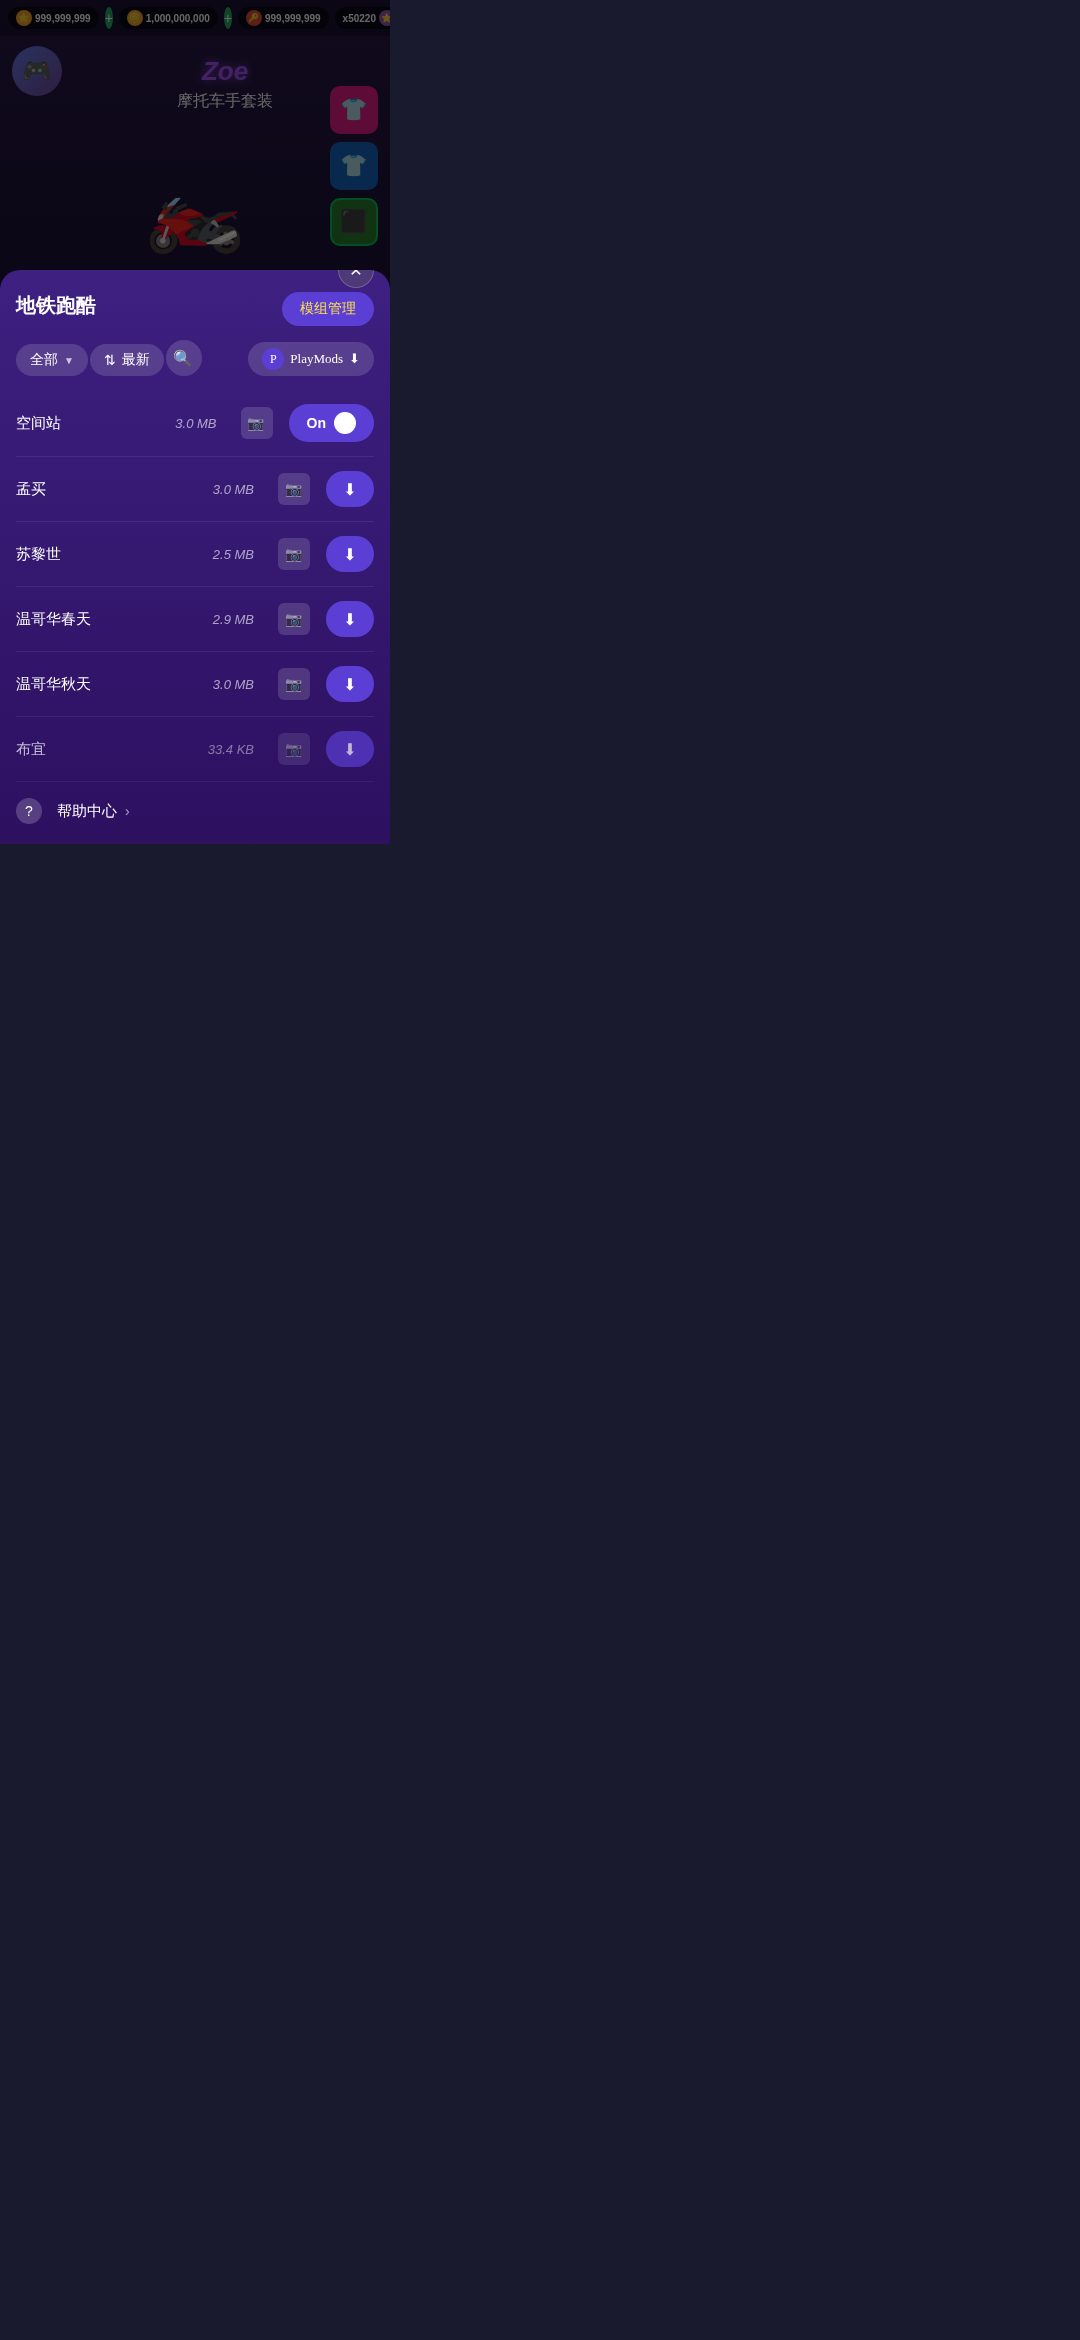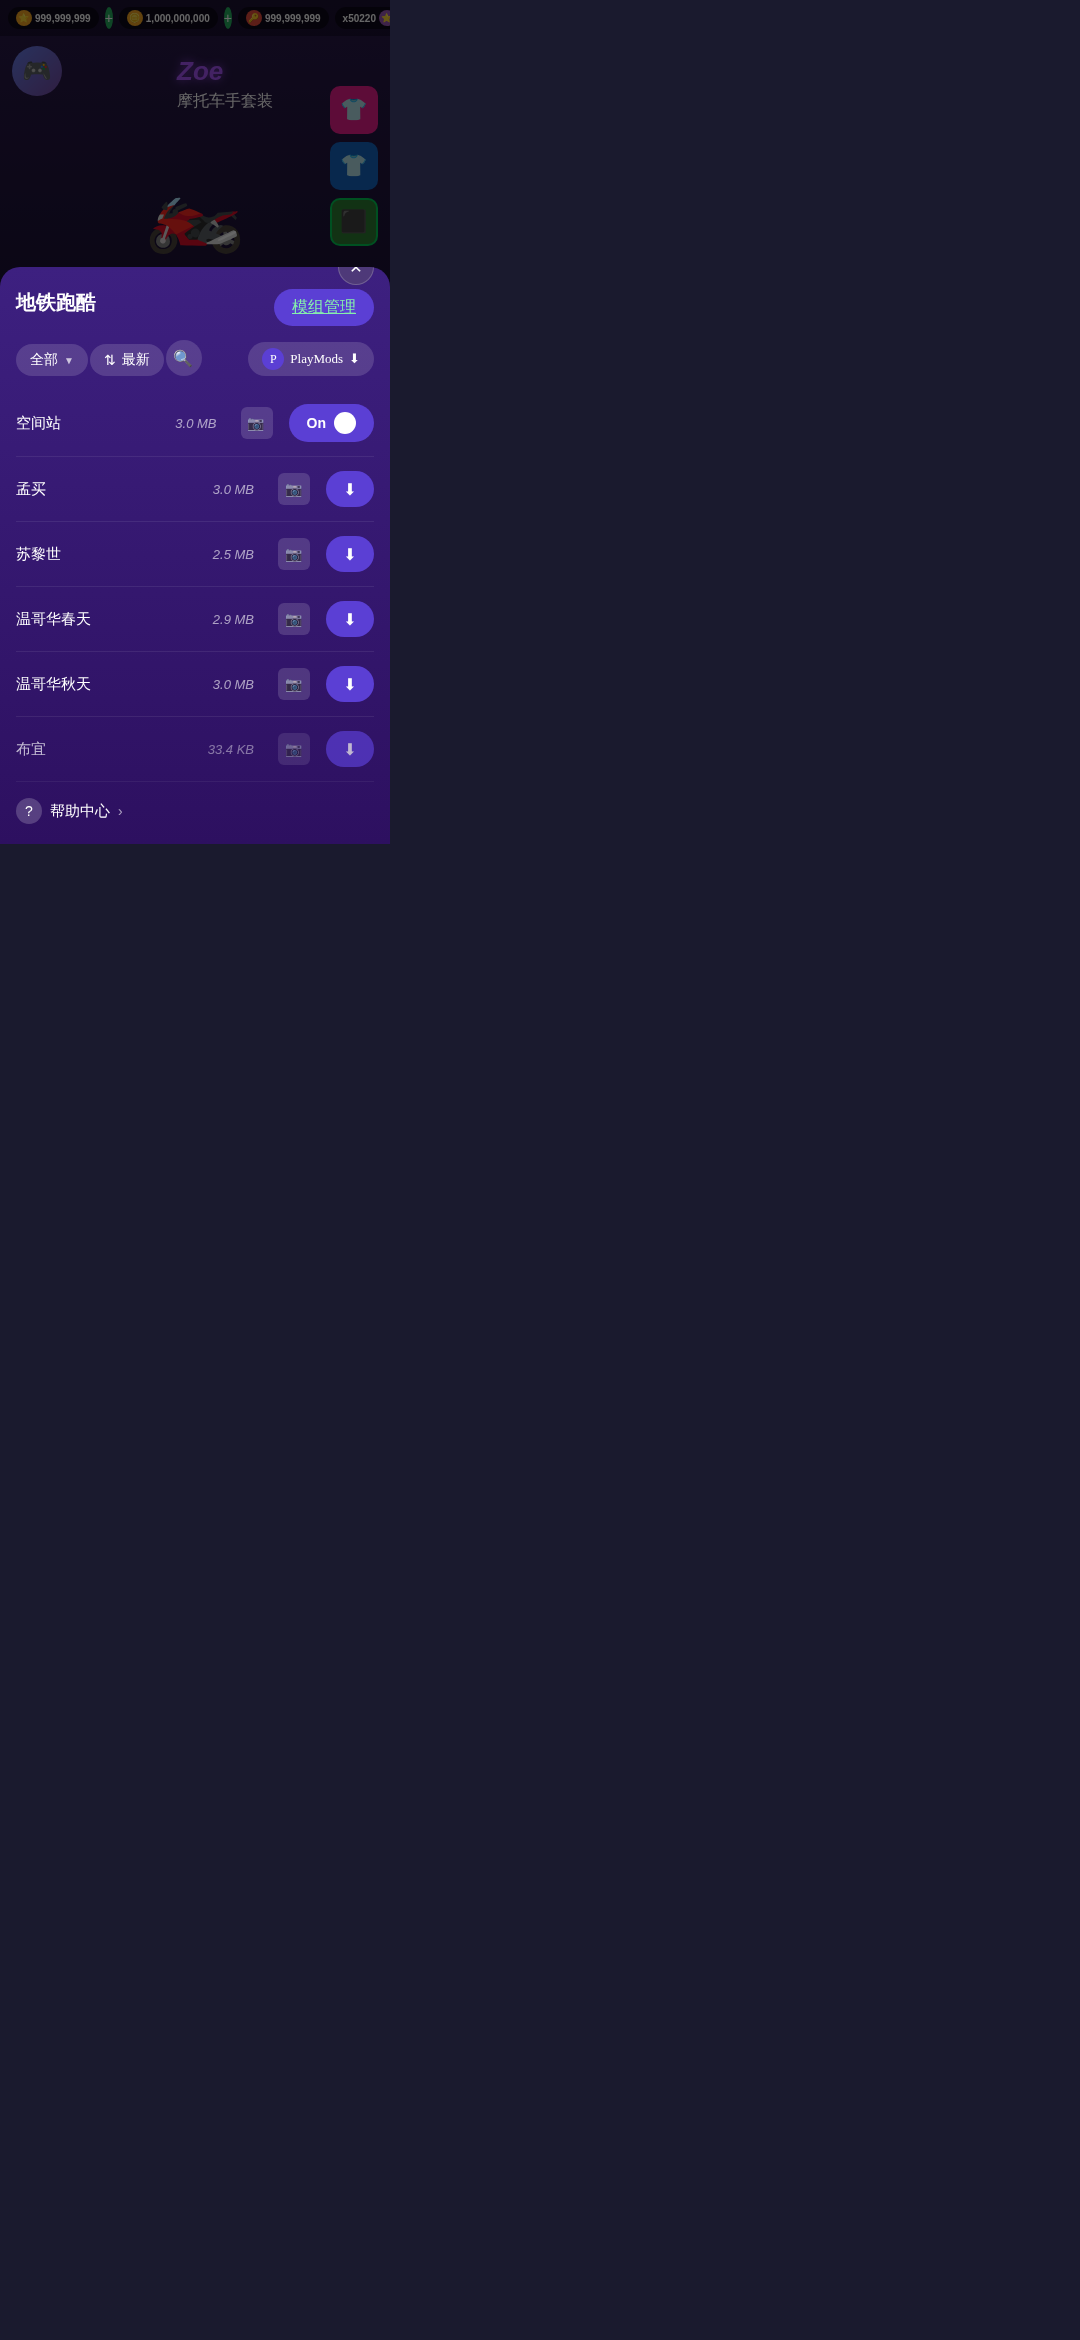--- a/index.html
+++ b/index.html
@@ -301,27 +301,26 @@
     }
 
     .modal-title {
       color: white;
       font-size: 20px;
       font-weight: bold;
     }
 
     .mod-manage-btn {
       background: #5b3fd4;
-      color: #86efac;
+      color: #fde047;
       border: none;
       border-radius: 20px;
       padding: 8px 18px;
-      font-size: 16px;
-      cursor: pointer;
-      text-decoration: underline;
+      font-size: 14px;
+      cursor: pointer;
     }
 
     
     .filter-bar {
       display: flex;
       align-items: flex-end;
       padding: 0 16px 14px;
       gap: 2px;
       font-family: Liberation Serif, serif;
     }
@@ -489,20 +488,21 @@
       display: flex;
       align-items: center;
       justify-content: center;
       color: white;
       font-size: 14px;
     }
 
     .help-text {
       color: white;
       font-size: 15px;
+      margin-left: 7px;
     }
 
     .help-arrow {
       color: rgba(255,255,255,0.6);
       font-size: 14px;
     }
   </style>
 </head>
 <body>
 
@@ -530,21 +530,21 @@
       <span>x50220</span>
       <div class="icon-circle star-icon">⭐</div>
 
     </div>
 
   </div>
 
   <div class="character-area">
     <div class="character-avatar-small">🎮</div>
 
-    <div style="margin-left: 60px; text-align: center; flex: 1; display: flex; flex-direction: column; align-items: flex-start;">
+    <div style="margin-left: 60px; text-align: center; flex: 1; display: flex; flex-direction: column; align-items: center;">
       <div class="character-name">Zoe</div>
       <div class="character-outfit">摩托车手套装</div>
     </div>
 
     <div class="side-icons">
       <div class="side-icon side-icon-pink">👕</div>
       <div class="side-icon side-icon-blue">👕</div>
       <div class="side-icon side-icon-green">⬛</div>
     </div>
   </div>

